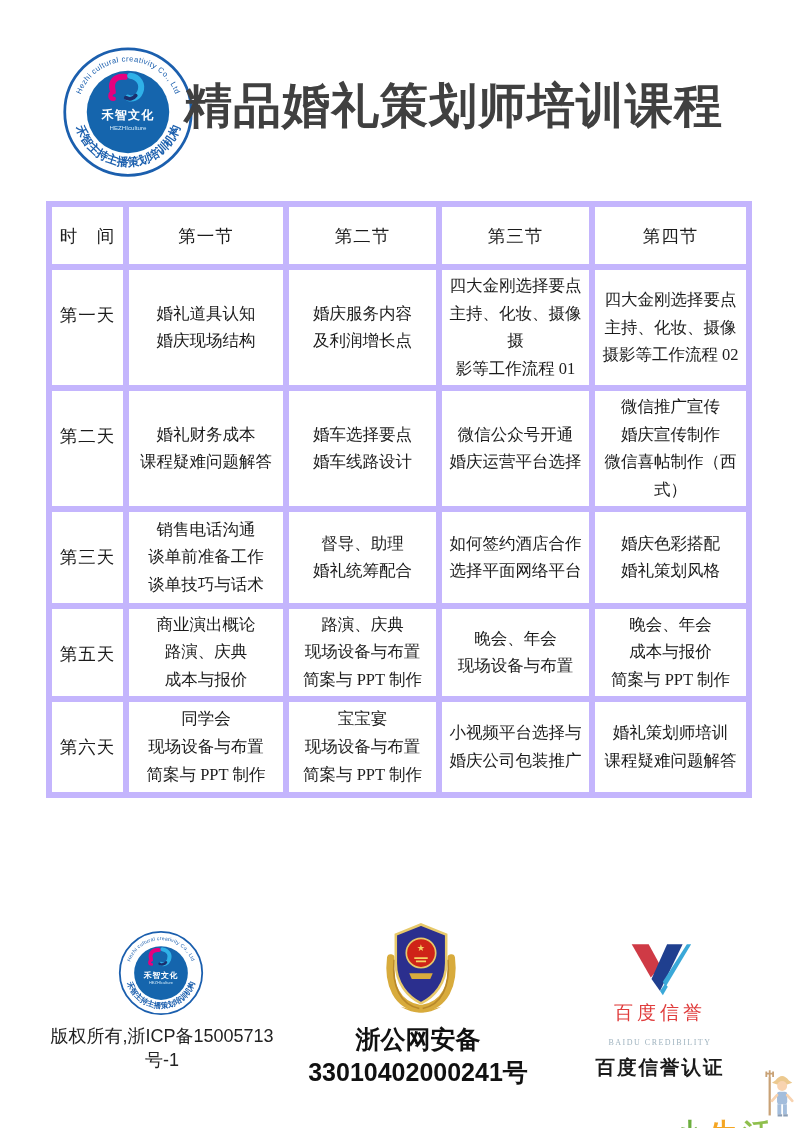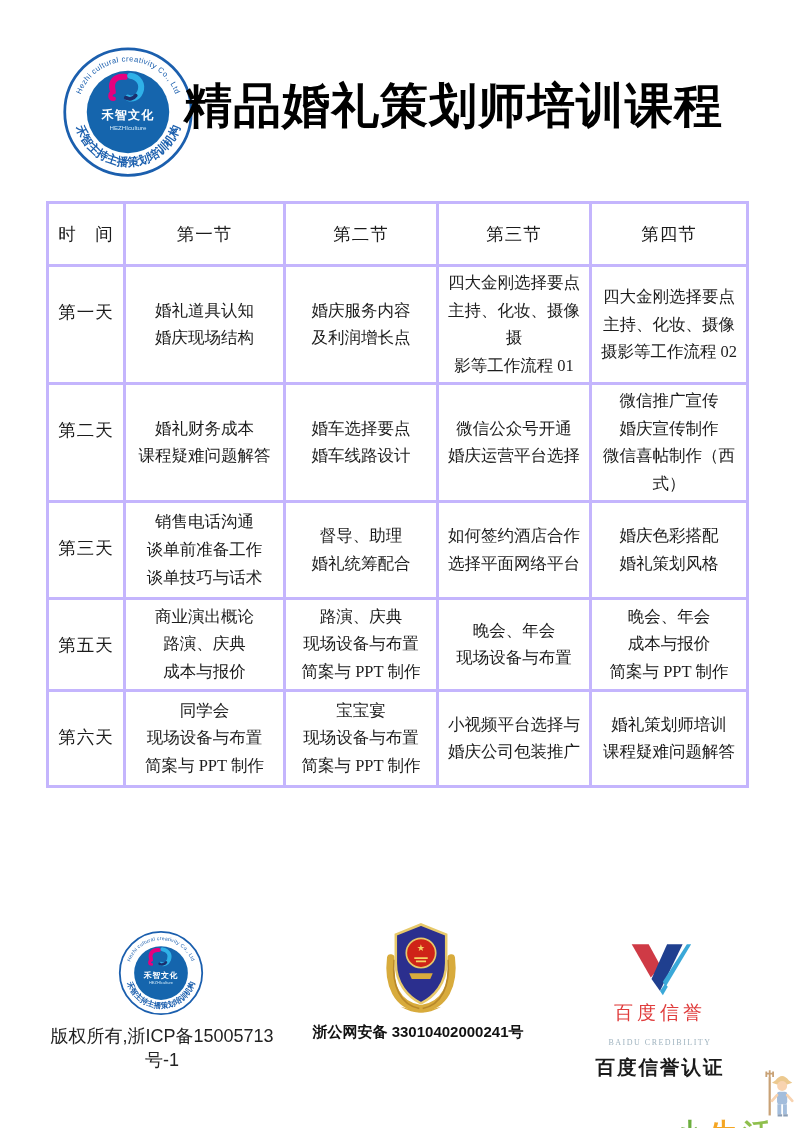--- a/index.html
+++ b/index.html
@@ -6,32 +6,32 @@
   html,body { background:#ffffff; }
   body {
     width:800px; height:1128px; position:relative; overflow:hidden;
     font-family:"Liberation Serif","DejaVu Serif",serif; color:#1c1c1c;
   }
 
   
   .hezhi-logo { position:absolute; left:62px; top:46px; width:132px; height:132px; }
   .page-title {
     position:absolute; left:184px; top:74px; width:566px;
-    font-size:48px; font-weight:bold; letter-spacing:1px; color:#000000;
+    font-size:48px; font-weight:bold; letter-spacing:1px; color:#404040;
     font-family:"Liberation Serif","DejaVu Serif",serif;
     white-space:nowrap;
   }
 
   
   table.course {
     position:absolute; left:46px; top:201px; width:700px;
     border-collapse:collapse; table-layout:fixed;
   }
   table.course th, table.course td {
-    border:3px solid #c4b5fd; text-align:center; font-weight:normal;
+    border:6px solid #c4b5fd; text-align:center; font-weight:normal;
     padding:2px 4px;
   }
   table.course thead tr { height:63px; }
   table.course thead th { font-size:17.5px; letter-spacing:1px; vertical-align:middle; }
   table.course tbody th.day-cell { vertical-align:top; padding-top:33px; font-size:17.5px; letter-spacing:1px; }
   table.course td { font-size:16.5px; line-height:1.68; vertical-align:middle; }
   table.course tbody tr:nth-child(1){ height:107px; }
   table.course tbody tr:nth-child(2){ height:91px; }
   table.course tbody tr:nth-child(3){ height:97px; }
   table.course tbody tr:nth-child(4){ height:92px; }
@@ -40,21 +40,21 @@
 
   
   .footer-logo { position:absolute; left:118px; top:930px; width:86px; height:86px; }
   .copyright {
     position:absolute; left:50px; top:1024px; width:224px; text-align:center;
     font-family:"Liberation Sans","DejaVu Sans",sans-serif; font-size:18px; color:#222;
   }
   .police-badge { position:absolute; left:379px; top:921px; width:84px; height:96px; }
   .police-filing {
     position:absolute; left:292px; top:1023px; width:252px; text-align:center;
-    font-family:"Liberation Sans","DejaVu Sans",sans-serif; font-size:15px; font-weight:bold; color:#111;
+    font-family:"Liberation Sans","DejaVu Sans",sans-serif; font-size:25px; font-weight:bold; color:#111;
   }
   .baidu-block {
     position:absolute; left:585px; top:940px; width:150px; text-align:center;
     font-family:Liberation Serif, serif;
   }
   .baidu-v { width:84px; height:58px; display:block; margin:0 auto; }
   .baidu-cn { font-size:19px; letter-spacing:4px; margin-top:2px; }
   .baidu-en { font-size:8px; letter-spacing:1.5px; margin-top:12px; }
   .baidu-cert { font-size:19.5px; letter-spacing:2px; color:#1a1a1a; margin-top:7px; font-weight:bold; }
 

